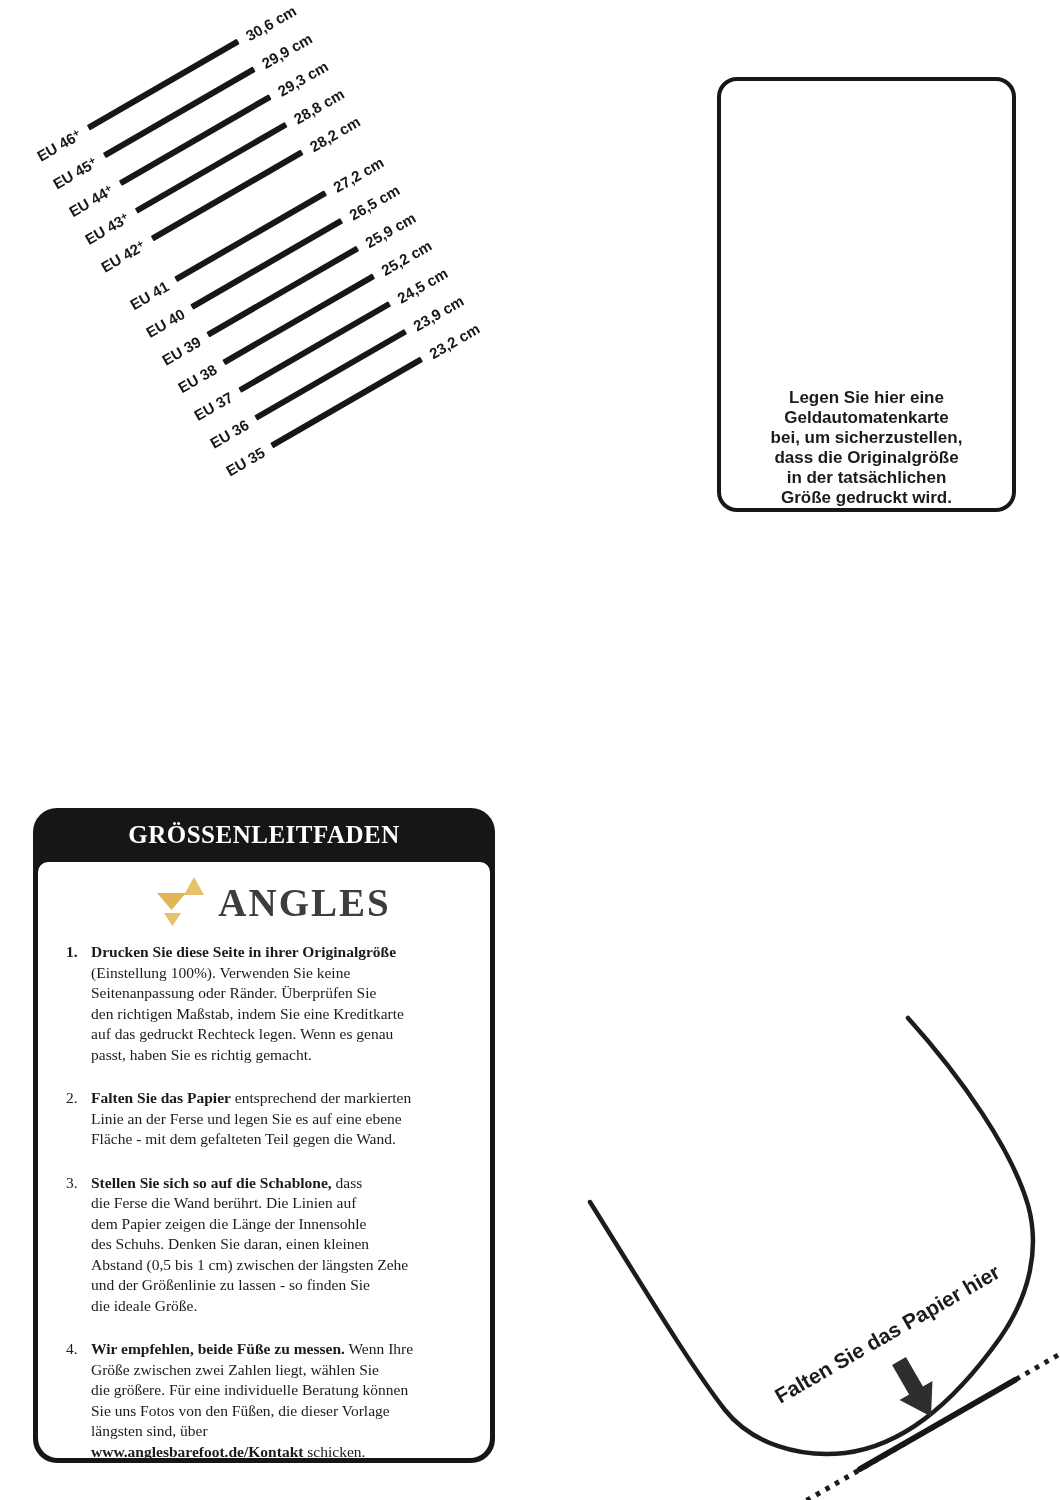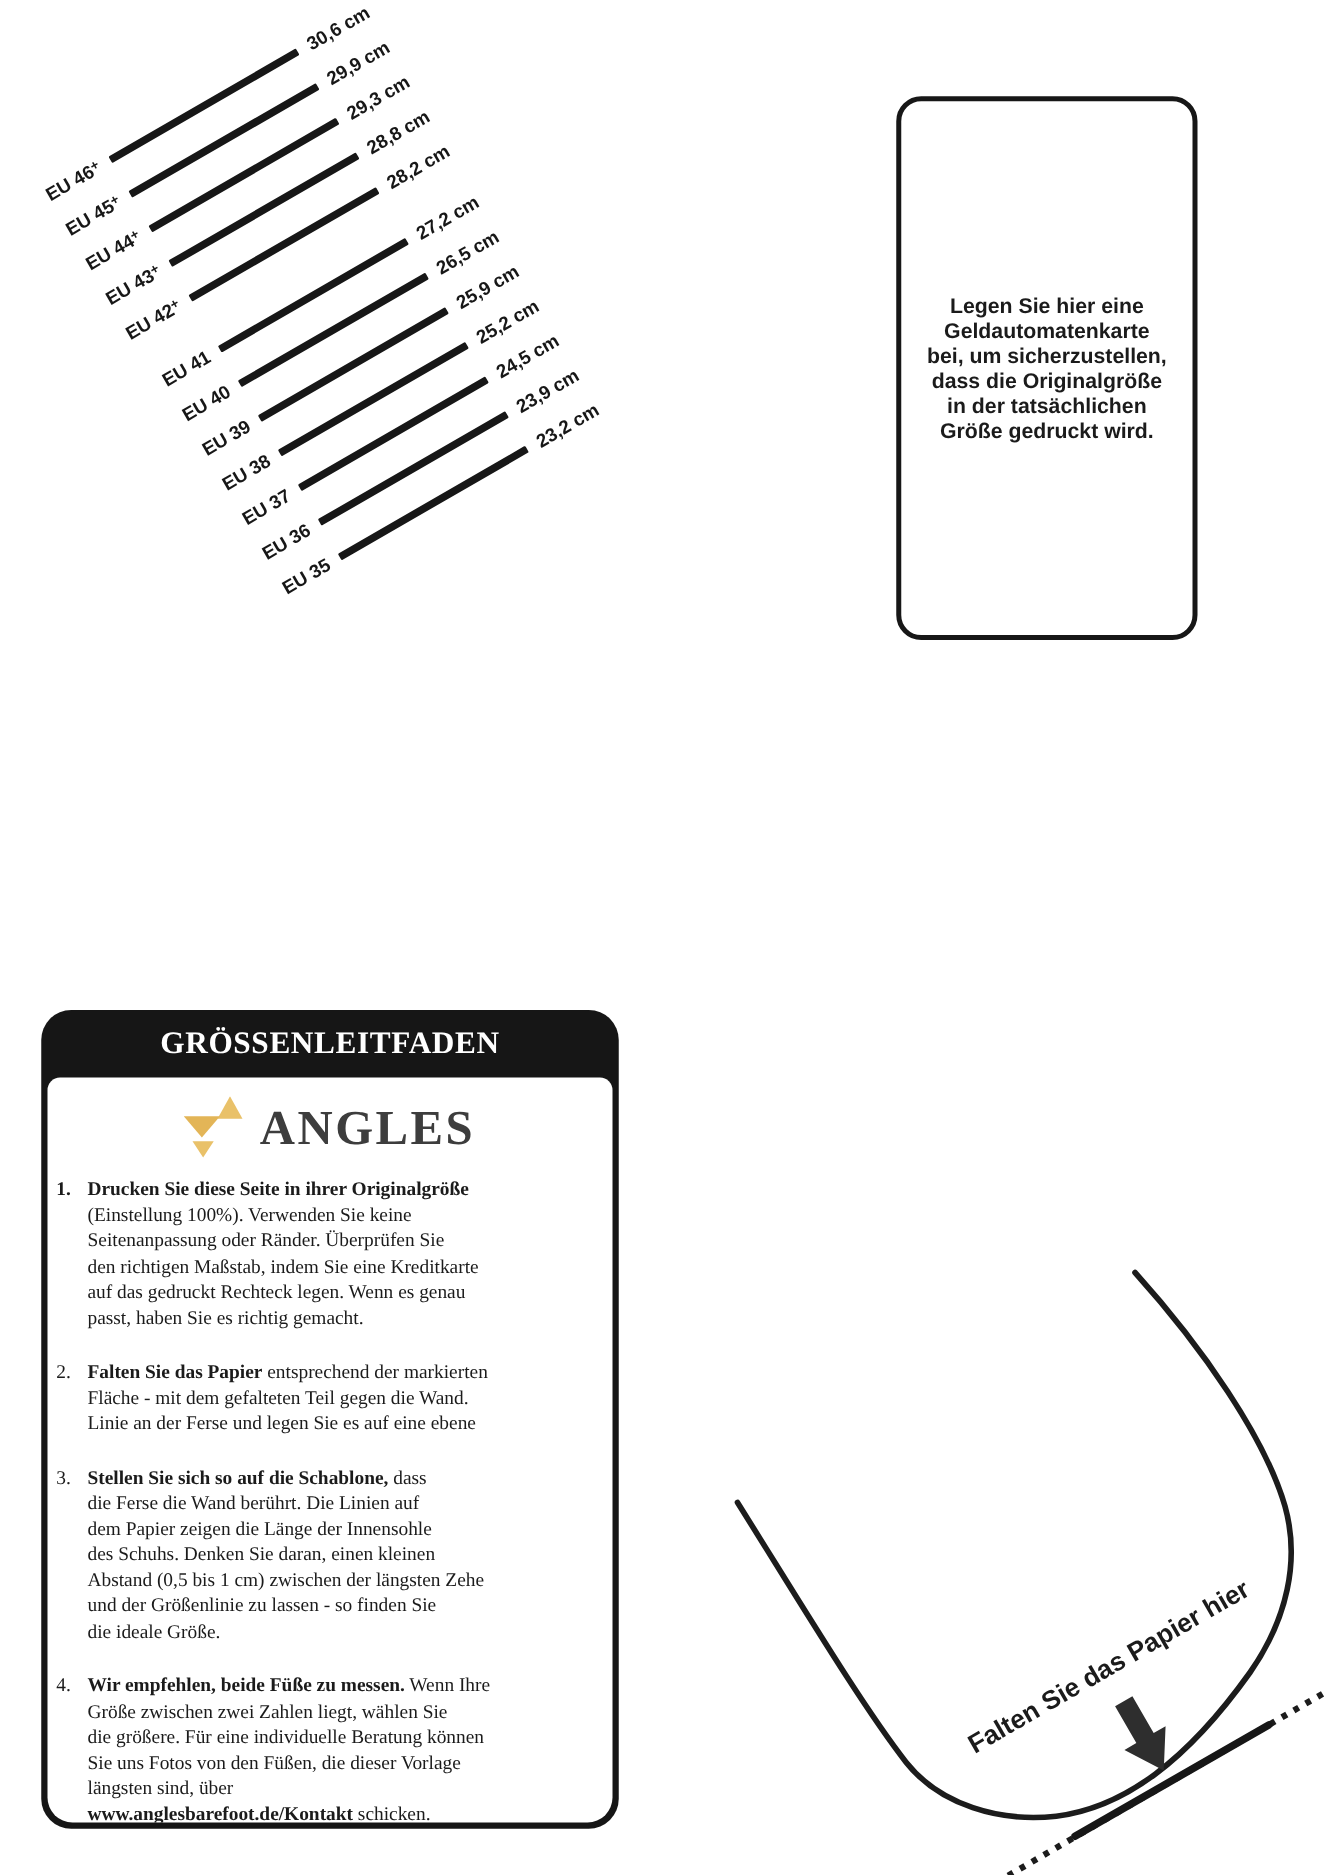--- a/index.html
+++ b/index.html
@@ -22,43 +22,43 @@
   }
   .eu-label .plus { font-size:11px; vertical-align:4px; letter-spacing:0; }
   .size-line { width:173px; height:6px; background:#171717; border-radius:1px; }
   .cm-label {
     margin-left:10px; font-weight:bold; font-size:15px;
     white-space:nowrap; color:#171717;
   }
 
   
   .card-box {
-    position:absolute; left:717px; top:77px; width:241px; height:435px;
+    position:absolute; left:717px; top:77px; width:299px; height:435px;
     border:4px solid #171717; border-radius:20px; box-sizing:border-box;
-    display:flex; align-items:center; justify-content:center;
+    display:flex; align-items:flex-end; justify-content:center;
     background:#ffffff;
   }
   .card-text {
     font-weight:bold; font-size:17px; line-height:20px;
     text-align:center; color:#1b1b1b;
   }
 
   
   .guide-box {
     position:absolute; left:33px; top:808px; width:462px; height:655px;
     background:#161616; border-radius:24px; box-sizing:border-box;font-family:Liberation Serif, serif;
   }
   .guide-header {
     height:54px; display:flex; align-items:center; justify-content:center;
     color:#ffffff; font-size:25px; font-weight:bold; letter-spacing:0.5px;
   }
   .guide-inner {
     position:absolute; left:5px; right:5px; top:54px; bottom:5px;
     background:#ffffff; border-radius:10px 10px 20px 20px;
-    padding:6px 8px 0 7px; box-sizing:border-box; overflow:hidden;
+    padding:6px 8px 0 28px; box-sizing:border-box; overflow:hidden;
   }
   .logo-row {
     display:flex; align-items:center; justify-content:center;
     gap:13px; height:64px; margin:2px 0 8px 0;
   }
   .brand-name {
     font-size:39px; font-weight:bold; letter-spacing:2px; color:#3d3d3d;
   }
   .guide-item {
     display:flex; margin-bottom:23px;
@@ -177,22 +177,22 @@
               <div>Seitenanpassung oder Ränder. Überprüfen Sie</div>
               <div>den richtigen Maßstab, indem Sie eine Kreditkarte</div>
               <div>auf das gedruckt Rechteck legen. Wenn es genau</div>
               <div>passt, haben Sie es richtig gemacht.</div>
             </div>
           </div>
           <div class="guide-item">
             <span class="item-number">2.</span>
             <div class="item-lines">
               <div><b>Falten Sie das Papier</b> entsprechend der markierten</div>
+              <div>Linie an der Ferse und legen Sie es auf eine ebene</div>
               <div>Fläche - mit dem gefalteten Teil gegen die Wand.</div>
-              <div>Linie an der Ferse und legen Sie es auf eine ebene</div>
             </div>
           </div>
           <div class="guide-item">
             <span class="item-number">3.</span>
             <div class="item-lines">
               <div><b>Stellen Sie sich so auf die Schablone,</b> dass</div>
               <div>die Ferse die Wand berührt. Die Linien auf</div>
               <div>dem Papier zeigen die Länge der Innensohle</div>
               <div>des Schuhs. Denken Sie daran, einen kleinen</div>
               <div>Abstand (0,5 bis 1 cm) zwischen der längsten Zehe</div>

